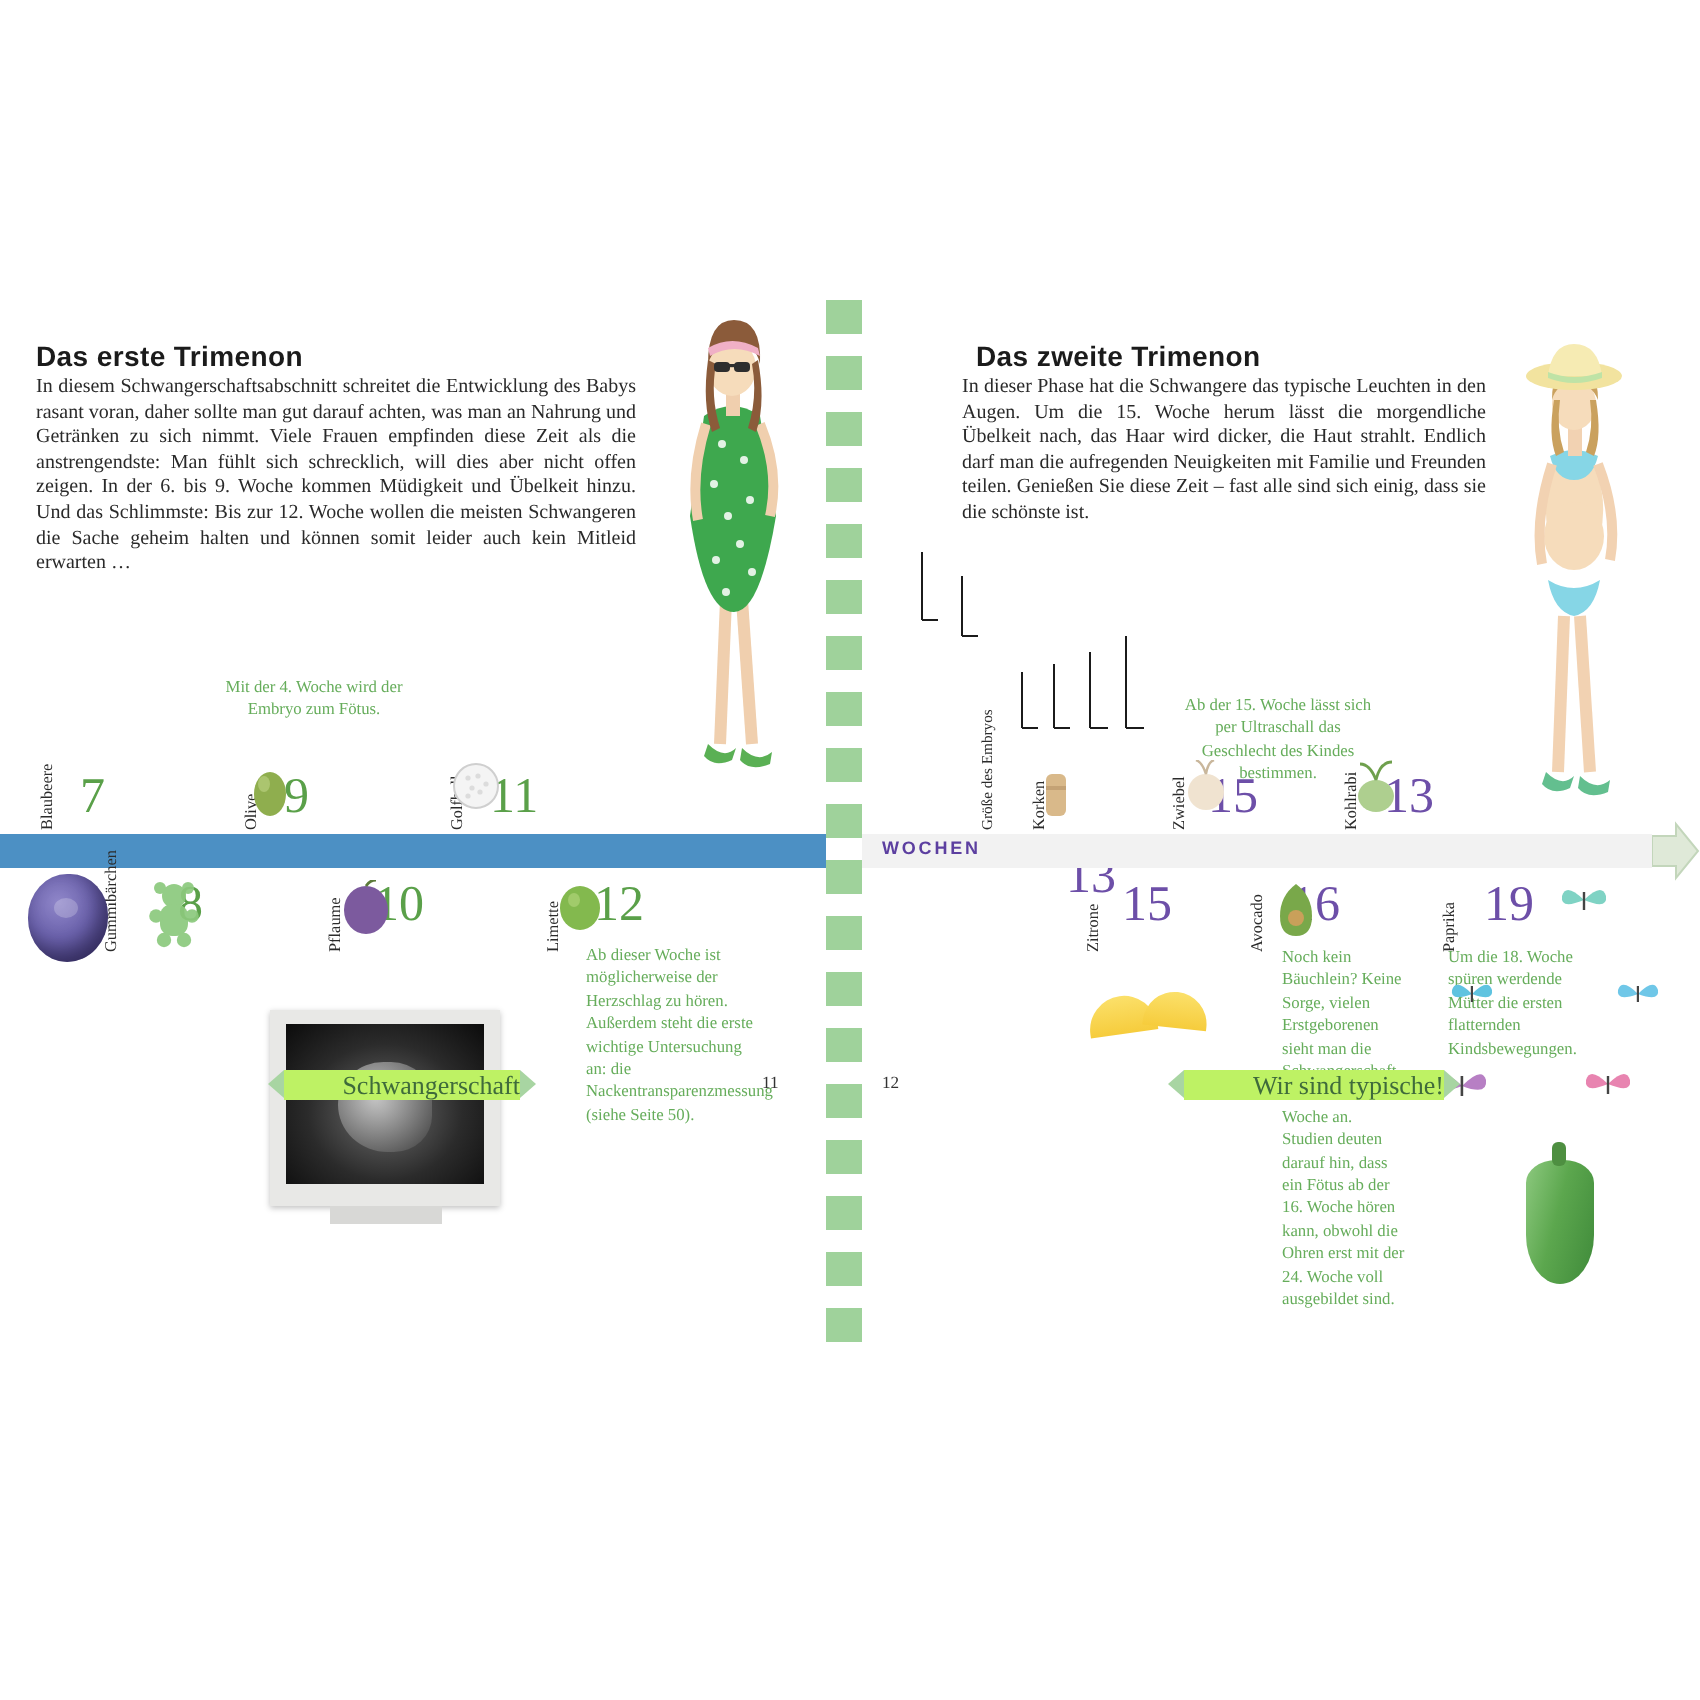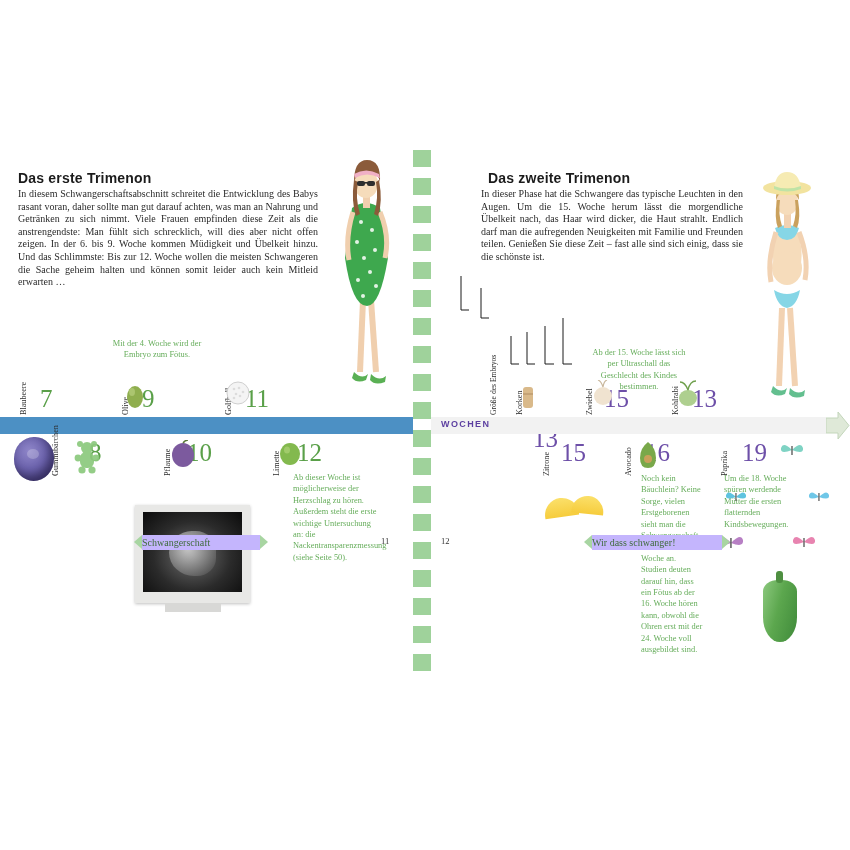--- a/index.html
+++ b/index.html
@@ -124,25 +124,25 @@
     line-height: 11.4px;
     color: #66ad5b;
     text-align: center;
   }
   .note.left-al { text-align: left; }
 
   
   .ribbon {
     position: absolute;
     height: 15px;
-    background: #c4b5fd;
+    background: #bef264;
     font-family: "Liberation Serif", serif;
-    font-size: 10px;
+    font-size: 13px;
     color: #3f6b3b;
-    text-align: left;
+    text-align: right;
     line-height: 15px;
   }
   .ribbon:before, .ribbon:after {
     content: "";
     position: absolute;
     top: 0;
     width: 0; height: 0;
     border-top: 7.5px solid transparent;
     border-bottom: 7.5px solid transparent;
   }
@@ -500,16 +500,16 @@
       <path d="M24 44 q0 -18 11 -18 q12 0 12 18 q-3 -8 -12 -9 q-9 1 -11 9 z" fill="#caa15e"></path>
       <path d="M25 44 q-3 18 1 28 l4 -2 q-4 -12 -2 -26 z" fill="#caa15e"></path>
       <path d="M46 44 q3 18 -1 28 l-4 -2 q4 -12 2 -26 z" fill="#caa15e"></path>
 
       <ellipse cx="35" cy="32" rx="24" ry="7" fill="#f2e39f"></ellipse>
       <path d="M22 32 q2 -16 13 -16 q12 0 14 16 z" fill="#f6ebb3"></path>
       <path d="M22 30 q13 5 27 0 l0 3 q-14 5 -27 0 z" fill="#bfe3a6"></path>
     </svg>
 
     <div class="folio" style="left:441px; top:396px;">12</div>
-    <div class="ribbon" style="left:592px; top:395px; width:130px;">Wir dass schwanger!</div>
+    <div class="ribbon" style="left:592px; top:395px; width:130px;">Wir sind typische!</div>
 
   </div>
 </div>
 
 </body></html>

